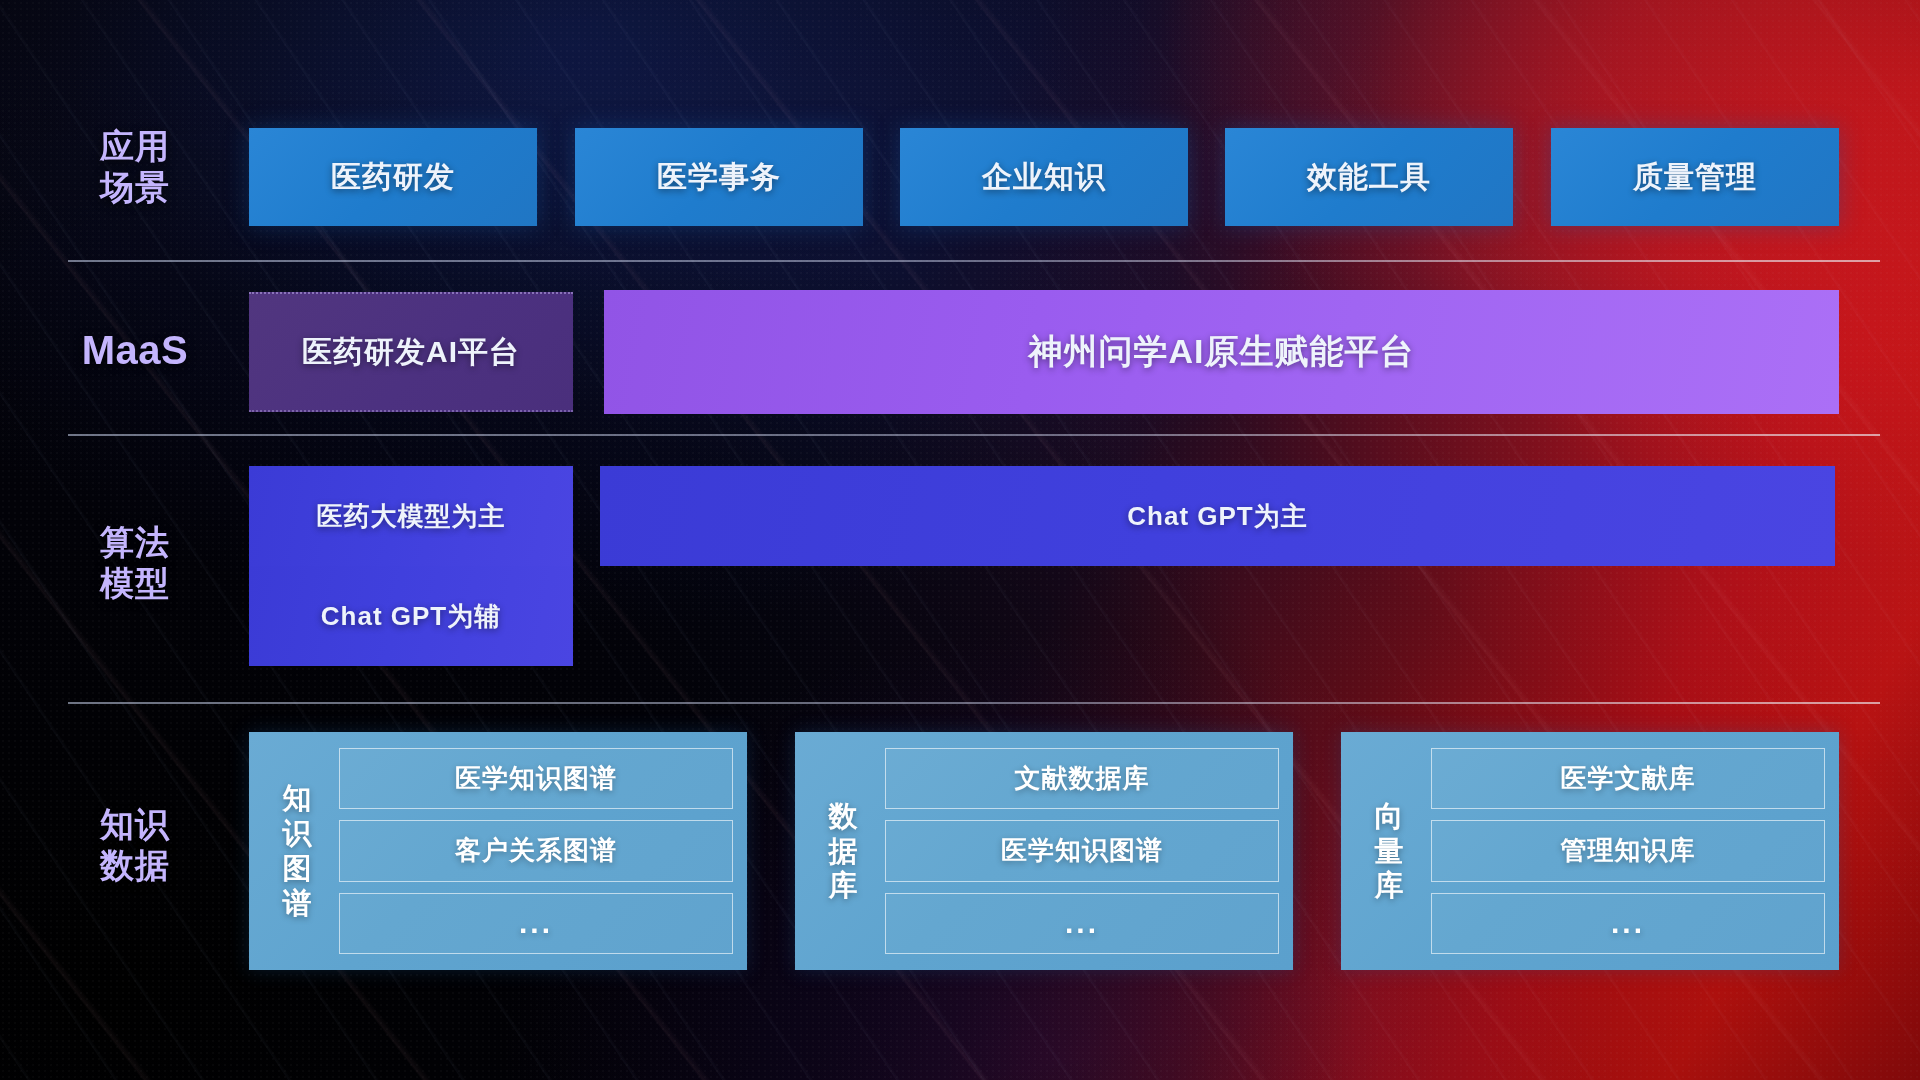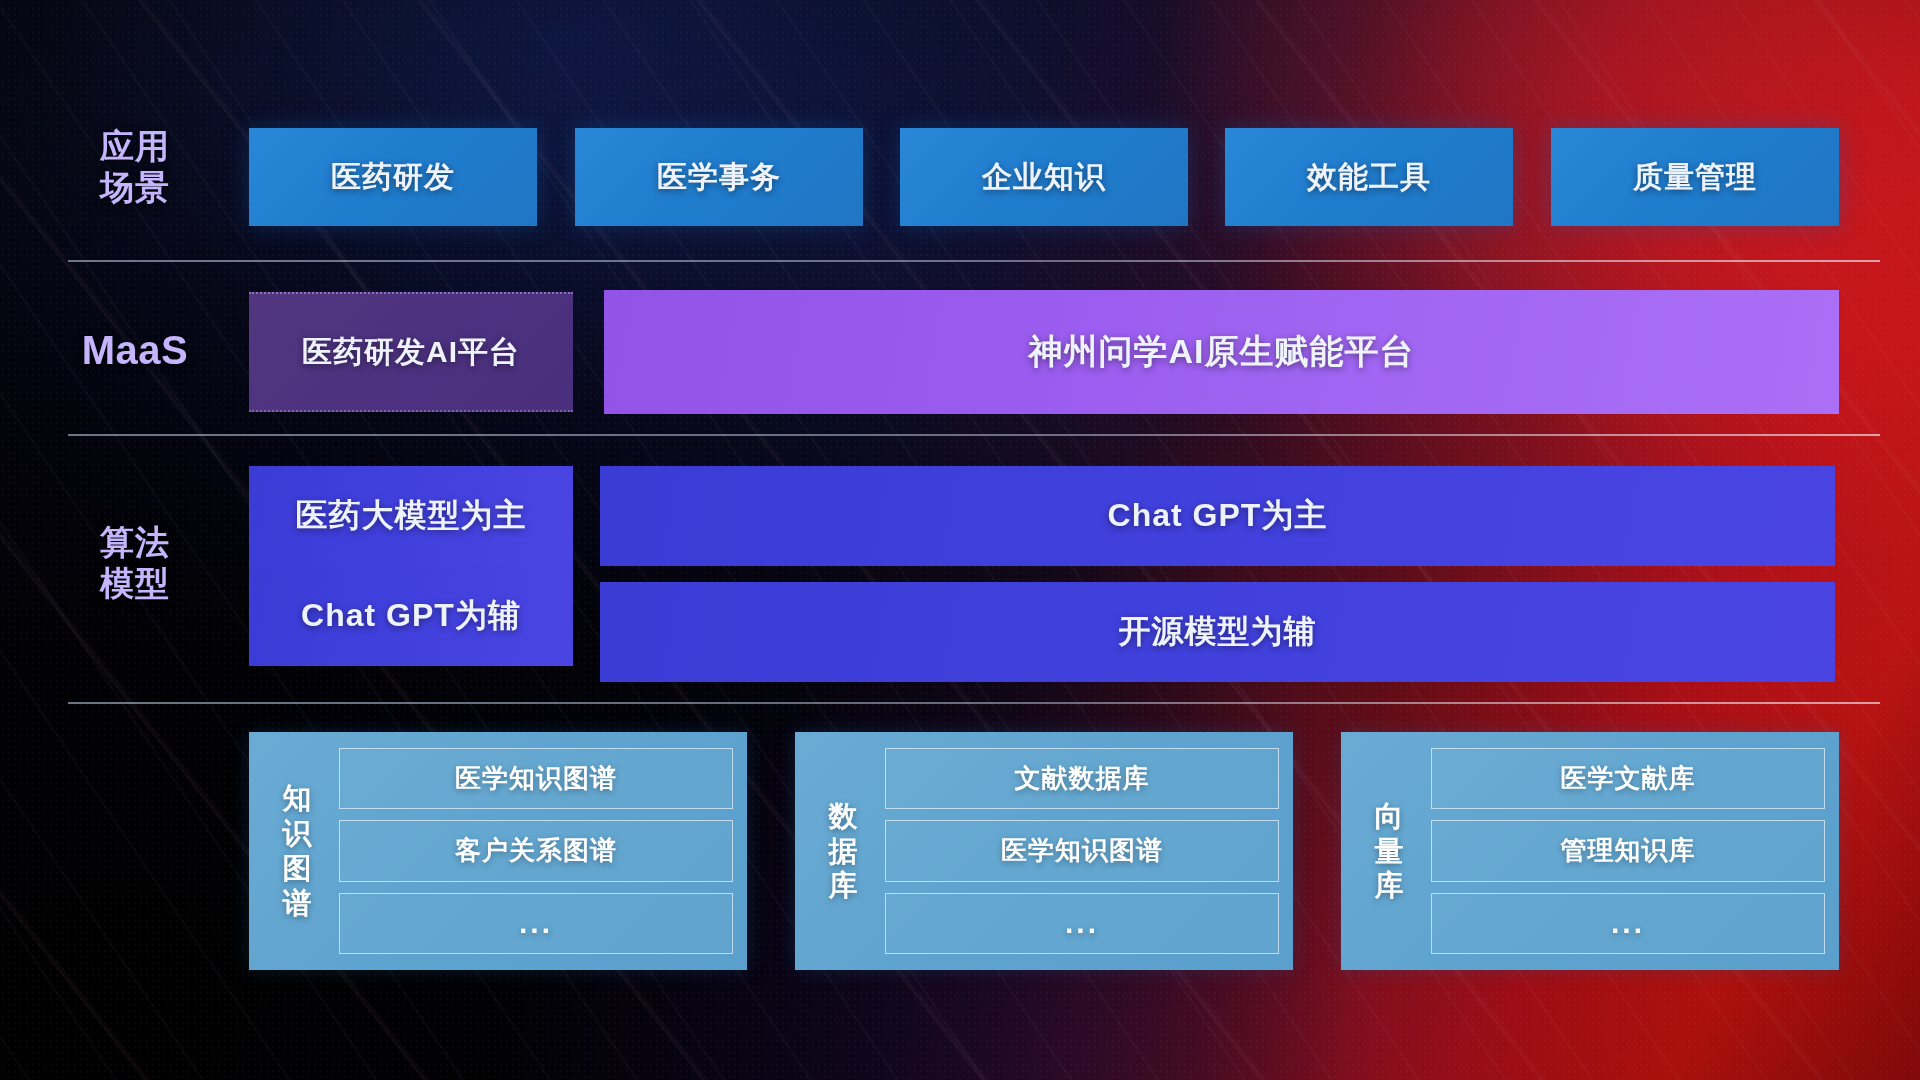--- a/index.html
+++ b/index.html
@@ -111,21 +111,21 @@
     border-bottom:2px dotted rgba(190,170,235,.40);
   }
   .maas-right{
     background:linear-gradient(100deg,#9154e6 0%,#9a5cef 35%,#a065f2 60%,#ab6ff6 100%);
     font-size:34px;
   }
 
   
   .algo{
     background:linear-gradient(100deg,#3b3bd6 0%,#4040dd 45%,#4a45e2 100%);
-    font-size:32px;
+    font-size:26px;
   }
 
   
   .kpanel{
     position:absolute;
     background:linear-gradient(135deg,#6aabd4 0%,#5fa4cf 45%,#5ba0cd 100%);
     display:flex; align-items:stretch;
     padding:16px 14px 16px 12px;
     box-shadow:0 0 18px rgba(30,90,150,.28);
   }
@@ -207,26 +207,27 @@
 
   <div class="card algo" style="left:249px;top:466px;width:324px;height:100px;">
     <span>医药大模型为主</span>
   </div>
   <div class="card algo" style="left:600px;top:466px;width:1235px;height:100px;">
     <span>Chat GPT为主</span>
   </div>
   <div class="card algo" style="left:249px;top:566px;width:324px;height:100px;">
     <span>Chat GPT为辅</span>
   </div>
-  <div class="card algo" style="left:600px;top:582px;width:1235px;height:100px;">
-    <span>开源模型为辅</span>
-  </div>
 
   <div class="divider" style="top:702px;"></div>
 
+  <div class="rail" style="top:790px;height:110px;">
+    <span>知识</span>
+    <span>数据</span>
+  </div>
 
   <div class="kpanel" style="left:249px;top:732px;width:498px;height:238px;">
     <div class="kpanel-label">
       <div>
         <span>知</span>
         <span>识</span>
         <span>图</span>
         <span>谱</span>
       </div>
     </div>

